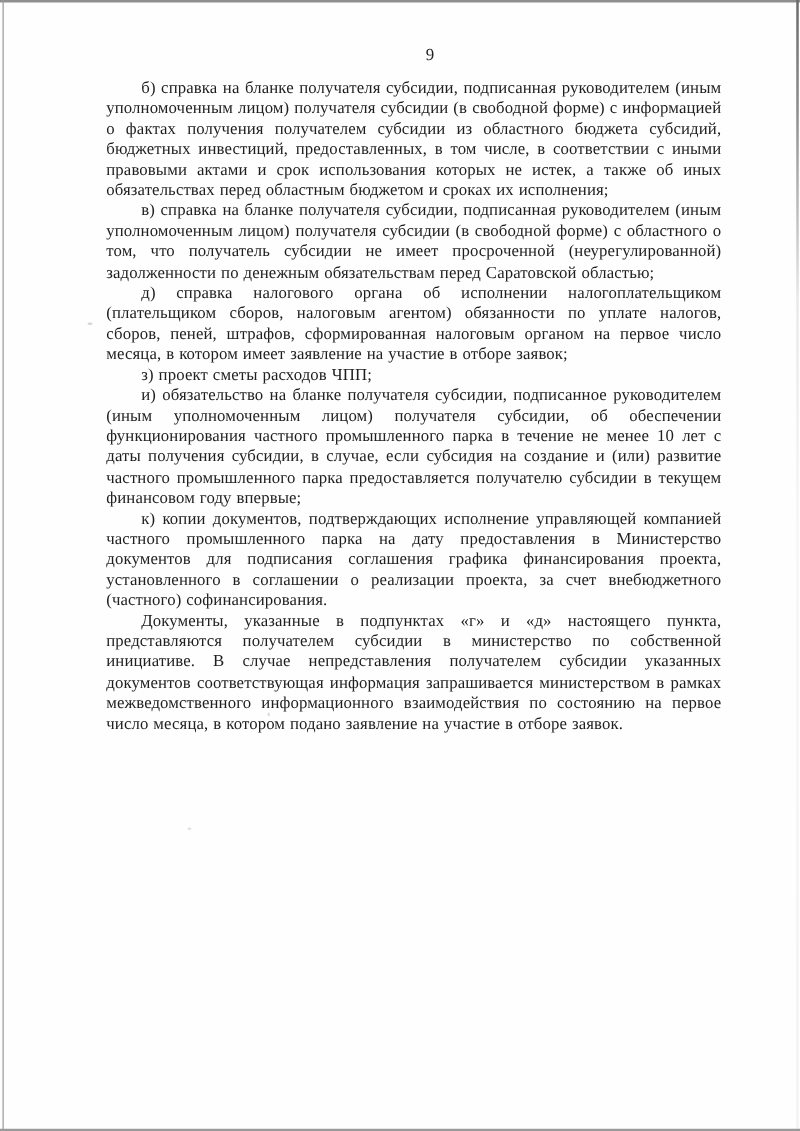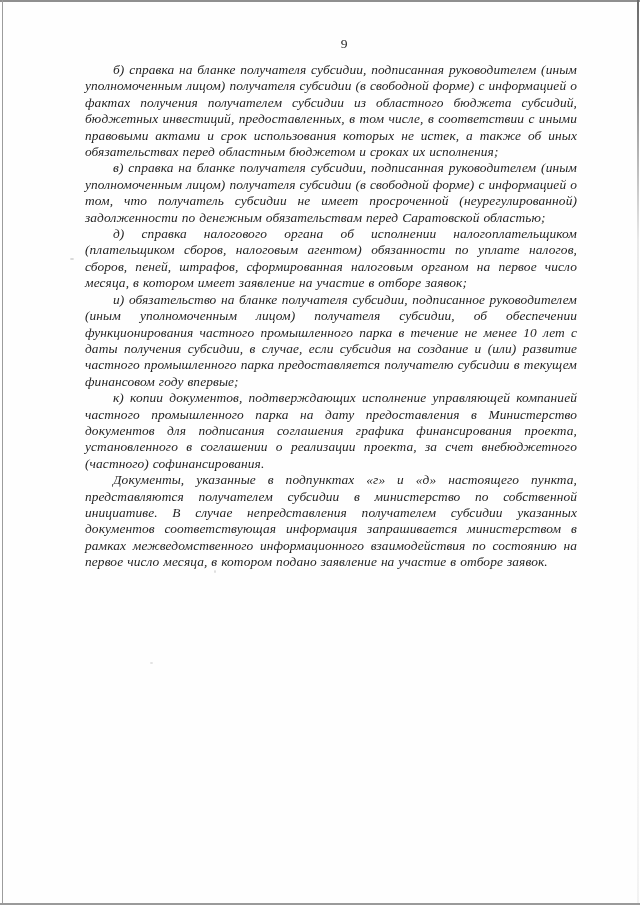--- a/index.html
+++ b/index.html
@@ -40,21 +40,20 @@
     top: 62px; left: 85px; width: 492px;
   }
   .text-block p.para {
     margin: 0;
     font-size: 13.4px;
     line-height: 16.4px;
     text-align: justify;
     text-indent: 28px;
     letter-spacing: 0.1px;
     word-spacing: 0.5px;
-    font-style: italic;
   }
   
   .speck { position: absolute; background: #b6b6b6; border-radius: 50%; pointer-events: none; }
   .speck-1 { left: 70px;  top: 258px; width: 4px; height: 2px; opacity: .55; }
   .speck-2 { left: 214px; top: 570px; width: 2px; height: 3px; opacity: .45; }
   .speck-3 { left: 150px; top: 662px; width: 3px; height: 2px; opacity: .4; }
 </style>
 </head>
 <body>
 
@@ -65,19 +64,20 @@
   <div class="edge edge-bottom"></div>
 
   <div class="speck speck-1"></div>
   <div class="speck speck-2"></div>
   <div class="speck speck-3"></div>
 
   <div class="page-number">9</div>
 
   <div class="text-block">
       <p class="para">б) справка на бланке получателя субсидии, подписанная руководителем (иным уполномоченным лицом) получателя субсидии (в свободной форме) с информацией о фактах получения получателем субсидии из областного бюджета субсидий, бюджетных инвестиций, предоставленных, в том числе, в соответствии с иными правовыми актами и срок использования которых не истек, а также об иных обязательствах перед областным бюджетом и сроках их исполнения;</p>
-      <p class="para">в) справка на бланке получателя субсидии, подписанная руководителем (иным уполномоченным лицом) получателя субсидии (в свободной форме) с информацией о том, что получатель субсидии не имеет просроченной (неурегулированной) задолженности по денежным обязательствам перед Саратовской областью;</p>
+      <p class="para">в) справка на бланке получателя субсидии, подписанная руководителем (иным уполномоченным лицом) получателя субсидии (в свободной форме) с областного о том, что получатель субсидии не имеет просроченной (неурегулированной) задолженности по денежным обязательствам перед Саратовской областью;</p>
       <p class="para">д) справка налогового органа об исполнении налогоплательщиком (плательщиком сборов, налоговым агентом) обязанности по уплате налогов, сборов, пеней, штрафов, сформированная налоговым органом на первое число месяца, в котором имеет заявление на участие в отборе заявок;</p>
+      <p class="para">з) проект сметы расходов ЧПП;</p>
       <p class="para">и) обязательство на бланке получателя субсидии, подписанное руководителем (иным уполномоченным лицом) получателя субсидии, об обеспечении функционирования частного промышленного парка в течение не менее 10 лет с даты получения субсидии, в случае, если субсидия на создание и (или) развитие частного промышленного парка предоставляется получателю субсидии в текущем финансовом году впервые;</p>
       <p class="para">к) копии документов, подтверждающих исполнение управляющей компанией частного промышленного парка на дату предоставления в Министерство документов для подписания соглашения графика финансирования проекта, установленного в соглашении о реализации проекта, за счет внебюджетного (частного) софинансирования.</p>
       <p class="para">Документы, указанные в подпунктах «г» и «д» настоящего пункта, представляются получателем субсидии в министерство по собственной инициативе. В случае непредставления получателем субсидии указанных документов соответствующая информация запрашивается министерством в рамках межведомственного информационного взаимодействия по состоянию на первое число месяца, в котором подано заявление на участие в отборе заявок.</p>
     </div>
 </div>
 
 </body></html>

